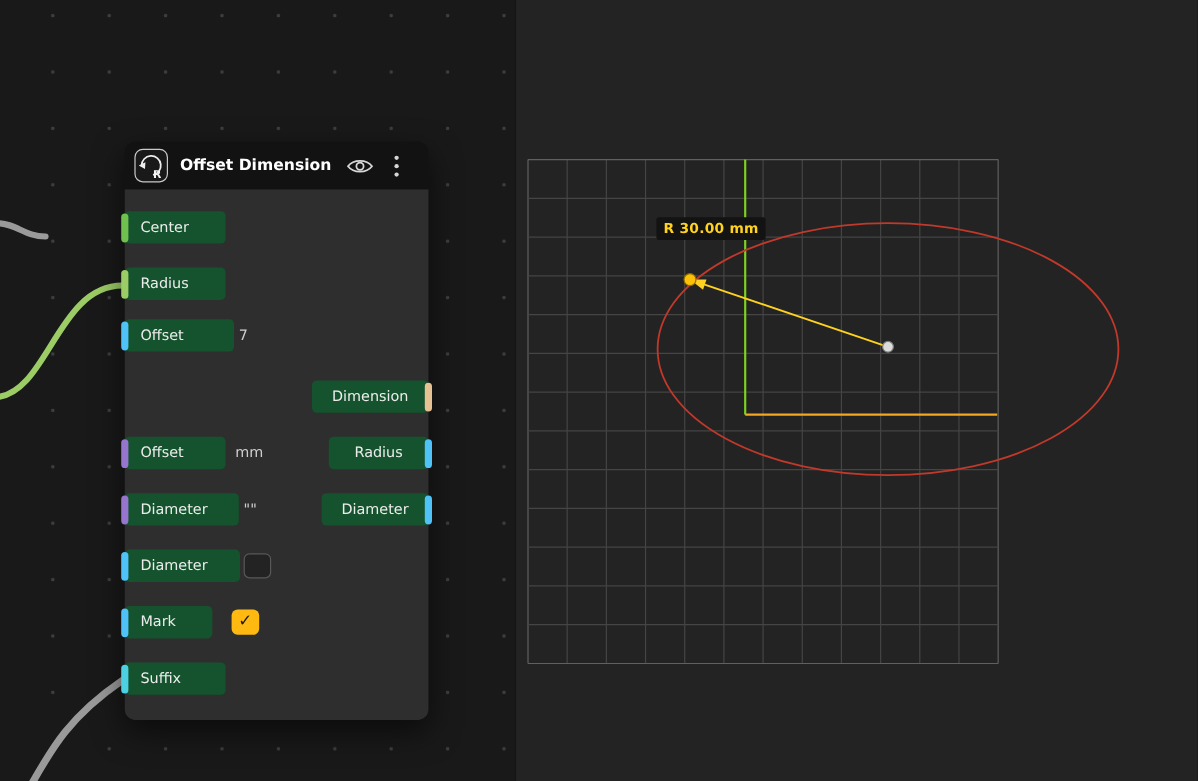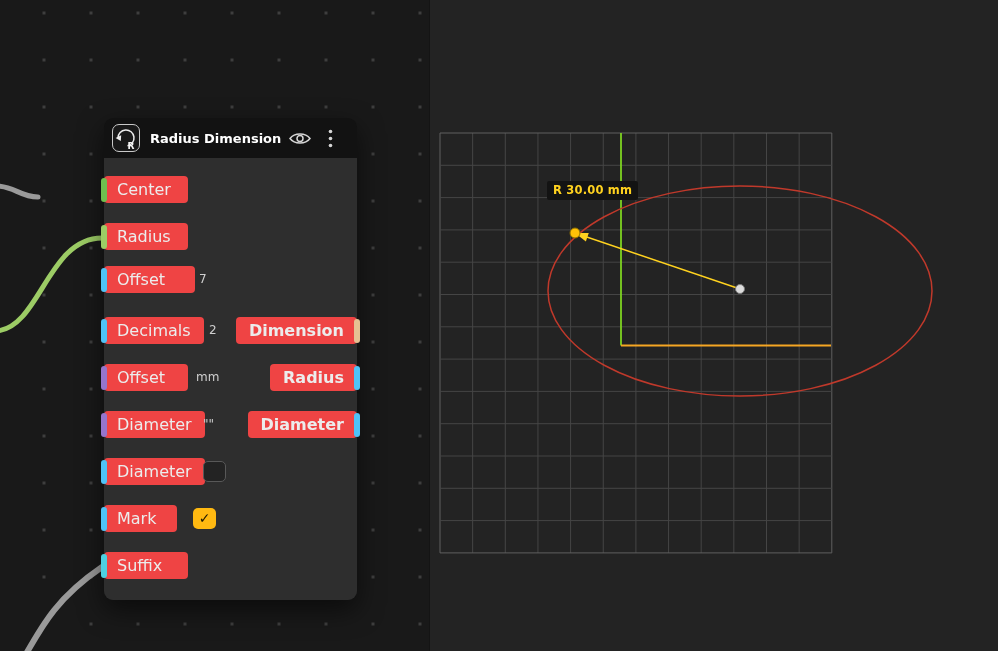--- a/index.html
+++ b/index.html
@@ -29,23 +29,23 @@
                 border-radius:7px; background:#191919; display:flex;
                 align-items:center; justify-content:center; margin-right:10px; }
   .node-title { color:#ffffff; font-weight:bold; font-size:13px; white-space:nowrap; }
   .eye { margin-left:auto; display:flex; align-items:center; cursor:pointer; }
   .kebab { margin-left:17px; display:flex; align-items:center; cursor:pointer; }
 
   .node-body { position:relative; height:442px; background:#2e2e2e;
                border-radius:0 0 9px 9px; }
 
   .in-row  { position:absolute; left:0;  height:27px; display:flex; align-items:center; }
-  .out-row { position:absolute; right:0; height:27px; display:flex; align-items:center;font-weight:bold; }
-
-  .chip { background:#ef4444; color:#ececec; font-size:16px; height:27px;
+  .out-row { position:absolute; right:0; height:27px; display:flex; align-items:center; }
+
+  .chip { background:#14532d; color:#ececec; font-size:12px; height:27px;
           line-height:27px; padding:0 13px; border-radius:4px; white-space:nowrap; }
   .out-chip { text-align:center; }
 
   .port { position:absolute; width:6px; height:24px; top:1.5px; border-radius:3px; }
   .port.in  { left:-3px; }
   .port.out { right:-3px; }
 
   .val { position:absolute; top:0; line-height:27px; color:#cfcfcf; font-size:12px;
          white-space:nowrap; }
 
@@ -109,21 +109,21 @@
   <div class="node">
 
     <div class="node-header">
       <div class="node-badge">
         <svg width="22" height="22" viewBox="0 0 22 22">
           <path d="M 3 11 A 8 8 0 1 1 12.5 18.8" stroke="#ededed" stroke-width="1.5" fill="none"></path>
           <polygon points="0.6,11 6.2,8.2 5.8,13.9" fill="#ededed"></polygon>
           <text x="12.5" y="21.5" font-size="9" font-weight="bold" fill="#f5f5f5">R</text>
         </svg>
       </div>
-      <div class="node-title">Radius Dimension</div>
+      <div class="node-title">Offset Dimension</div>
       <div class="eye">
         <svg width="22" height="15" viewBox="0 0 22 15">
           <path d="M1 7.5 C5.5 1.5 16.5 1.5 21 7.5 C16.5 13.5 5.5 13.5 1 7.5 Z" stroke="#d6d6d6" stroke-width="1.5" fill="none"></path>
           <circle cx="11" cy="7.5" r="3" stroke="#d6d6d6" stroke-width="1.5" fill="none"></circle>
         </svg>
       </div>
       <div class="kebab">
         <svg width="5" height="19" viewBox="0 0 5 19">
           <circle cx="2.5" cy="2.5" r="1.8" fill="#d6d6d6"></circle>
           <circle cx="2.5" cy="9.5" r="1.8" fill="#d6d6d6"></circle>
@@ -143,25 +143,20 @@
         <span class="chip" style="min-width:84px">Radius</span>
         <span class="port in" style="background: rgb(156, 204, 101);"></span>
       </div>
 
       <div class="in-row" style="top:108px">
         <span class="chip" style="min-width:91px">Offset</span>
         <span class="port in" style="background: rgb(79, 195, 247);"></span>
         <span class="val" style="left:95px">7</span>
       </div>
 
-      <div class="in-row" style="top:159px">
-        <span class="chip" style="min-width:99px">Decimals</span>
-        <span class="port in" style="background: rgb(79, 195, 247);"></span>
-        <span class="val" style="left:105px">2</span>
-      </div>
 
       <div class="in-row" style="top:206px">
         <span class="chip" style="min-width:84px">Offset</span>
         <span class="port in" style="background: rgb(149, 117, 205);"></span>
         <span class="val" style="left:92px">mm</span>
       </div>
 
       <div class="in-row" style="top:253px">
         <span class="chip" style="min-width:95px">Diameter</span>
         <span class="port in" style="background: rgb(149, 117, 205);"></span>

